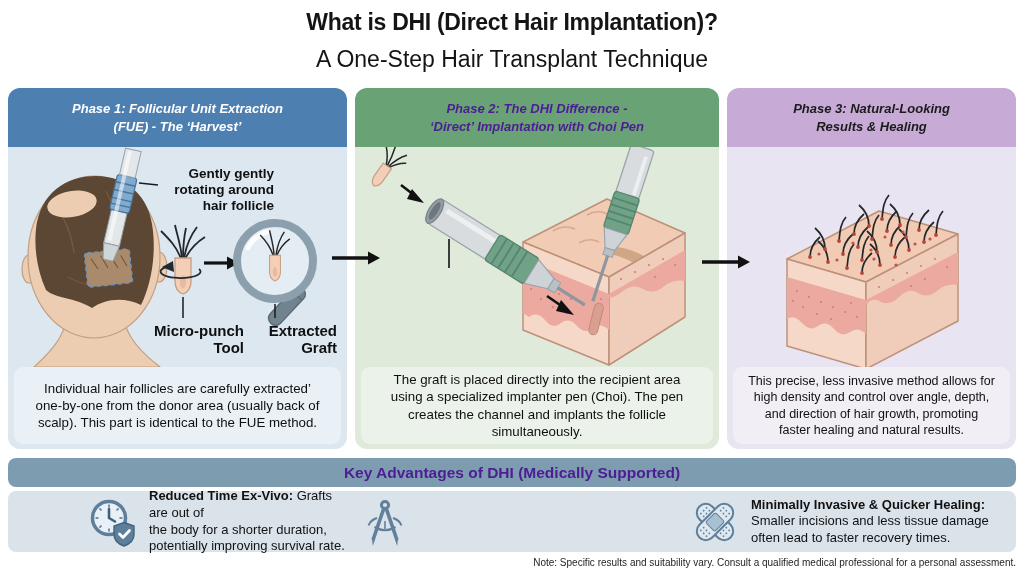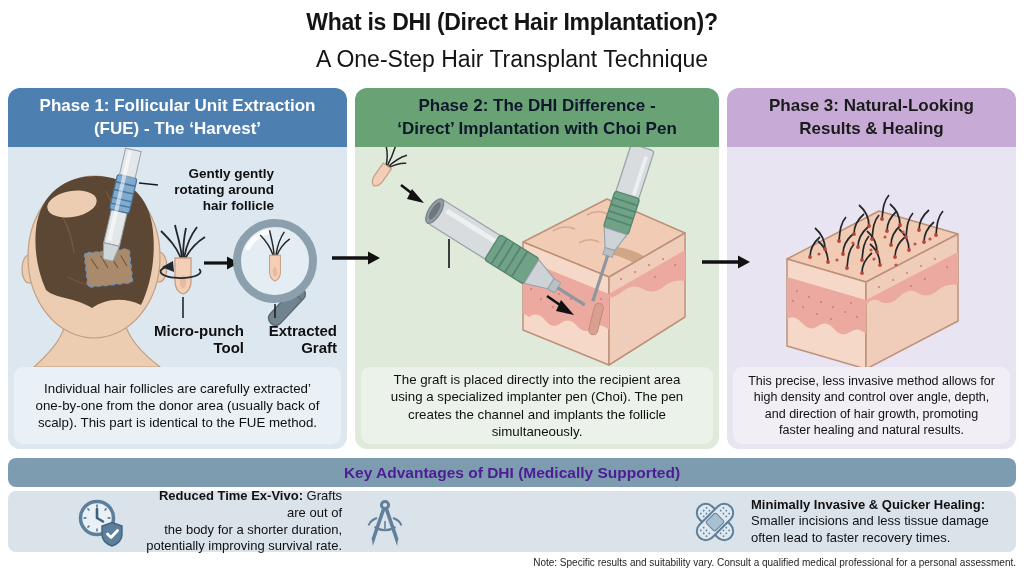--- a/index.html
+++ b/index.html
@@ -11,24 +11,24 @@
            font-size:23px; font-weight:700; color:#141414; letter-spacing:-0.3px; }
   .subtitle { position:absolute; top:46px; left:0; width:100%; text-align:center;
               font-size:23px; font-weight:400; color:#141414; }
 
   .phase { position:absolute; top:88px; height:361px; }
   .phase1 { left:8px;   width:339px; }
   .phase2 { left:355px; width:364px; }
   .phase3 { left:727px; width:289px; }
 
   .phase-header { height:59px; border-radius:12px 12px 0 0; display:flex; align-items:center;
-                  justify-content:center; text-align:center; font-size:17px; font-weight:700;
-                  line-height:1.32; white-space:pre-line; padding:0 8px; }
+                  justify-content:center; text-align:center; font-size:13px; font-weight:700;
+                  line-height:1.32; white-space:pre-line; padding:0 8px;font-style:italic; }
   .phase1 .phase-header { background:#4d7fb1; color:#ffffff; }
-  .phase2 .phase-header { background:#69a275; color:#0f172a; }
+  .phase2 .phase-header { background:#69a275; color:#4c1d95; }
   .phase3 .phase-header { background:#c7abd6; color:#1b1b1b; }
 
   .phase-body { position:absolute; top:59px; bottom:0; left:0; right:0; border-radius:0 0 12px 12px; }
   .phase1 .phase-body { background:#dce7f0; }
   .phase2 .phase-body { background:#dfeadb; }
   .phase3 .phase-body { background:#e9e4f1; }
 
   .illo { position:absolute; top:0; left:0; right:0; height:220px; }
   .illo svg { display:block; }
 
@@ -48,21 +48,21 @@
   .flow-arrow { position:absolute; width:48px; height:16px; }
   .flow-arrow-1 { left:332px; top:250px; }
   .flow-arrow-2 { left:702px; top:254px; }
 
   .adv-bar { position:absolute; left:8px; top:458px; width:1008px; height:29px;
              background:#7e9cb0; border-radius:8px; color:#4c1d95; font-size:15.5px;
              font-weight:700; display:flex; align-items:center; justify-content:center; }
   .adv-row { position:absolute; left:8px; top:491px; width:1008px; height:61px;
              background:#dae3ea; border-radius:8px; }
   .adv-item { position:absolute; top:0; height:61px; display:flex; align-items:center; gap:11px; }
-  .adv-item-1 { left:68px;  width:266px;text-align:right; }
+  .adv-item-1 { left:80px;  width:266px; }
   .adv-item-2 { left:352px; width:322px; }
   .adv-item-3 { left:682px; width:326px; }
   .adv-icon { flex:0 0 50px; width:50px; height:50px; }
   .adv-text { white-space:pre-line; font-size:13px; line-height:1.28; color:#111; }
   .adv-title { font-weight:700; }
 
   .note { position:absolute; right:8px; top:557px; font-size:10px; color:#1e1e1e; }
 </style>
 </head>
 <body>

